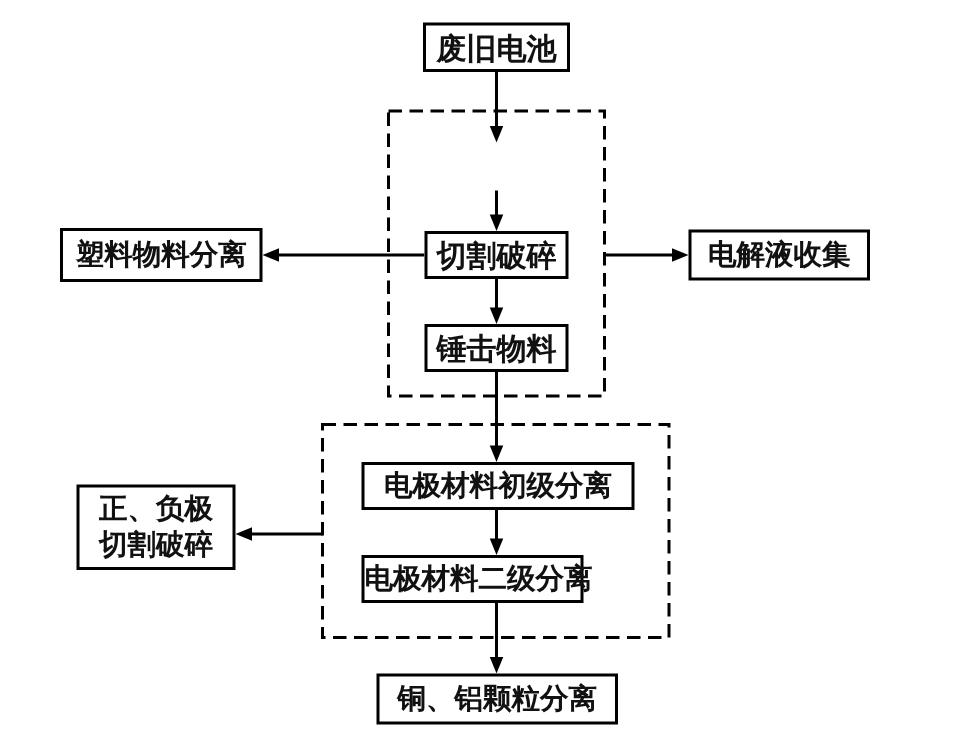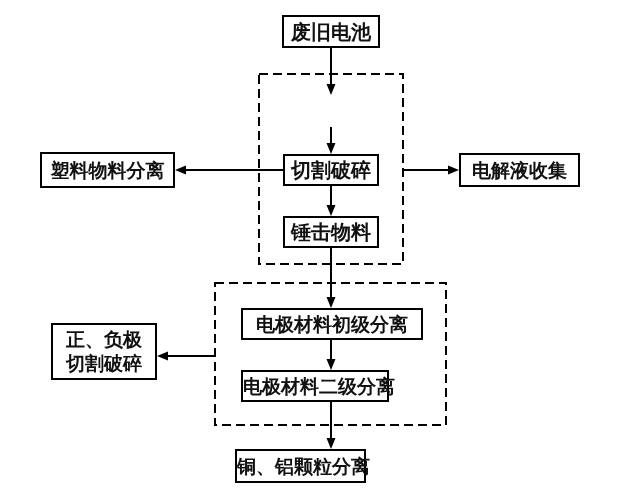--- a/index.html
+++ b/index.html
@@ -37,21 +37,21 @@
   .node.small-pad{font-size:19px;}
   .n-waste      {left:282px; top:15px;  width:98px;  height:33px;}
   .n-roll       {left:283px; top:95px;  width:96px;  height:32px;}
   .n-cut        {left:283px; top:154px; width:96px;  height:32px;}
   .n-hammer     {left:283px; top:216px; width:96px;  height:32px;}
   .n-plastic    {left:40px;  top:152px; width:135px; height:36px;}
   .n-electrolyte{left:459px; top:153px; width:121px; height:34px;}
   .n-primary    {left:241px; top:308px; width:182px; height:32px;}
   .n-secondary  {left:241px; top:370px; width:148px; height:32px;}
   .n-posneg     {left:51px;  top:323px; width:106px; height:57px; line-height:1.25;}
-  .n-cual       {left:235px; top:449px; width:131px; height:34px;}
+  .n-cual       {left:251px; top:449px; width:161px; height:34px;}
 </style>
 </head>
 <body>
 
 <div class="canvas">
 
   <svg class="connector-layer" viewBox="0 0 640 501" xmlns="http://www.w3.org/2000/svg" aria-hidden="true">
 
     <rect x="259" y="74" width="144" height="190" fill="none" stroke="#000000" stroke-width="2" stroke-dasharray="9 5"></rect>
     <rect x="215" y="283" width="231" height="142" fill="none" stroke="#000000" stroke-width="2" stroke-dasharray="9 5"></rect>

